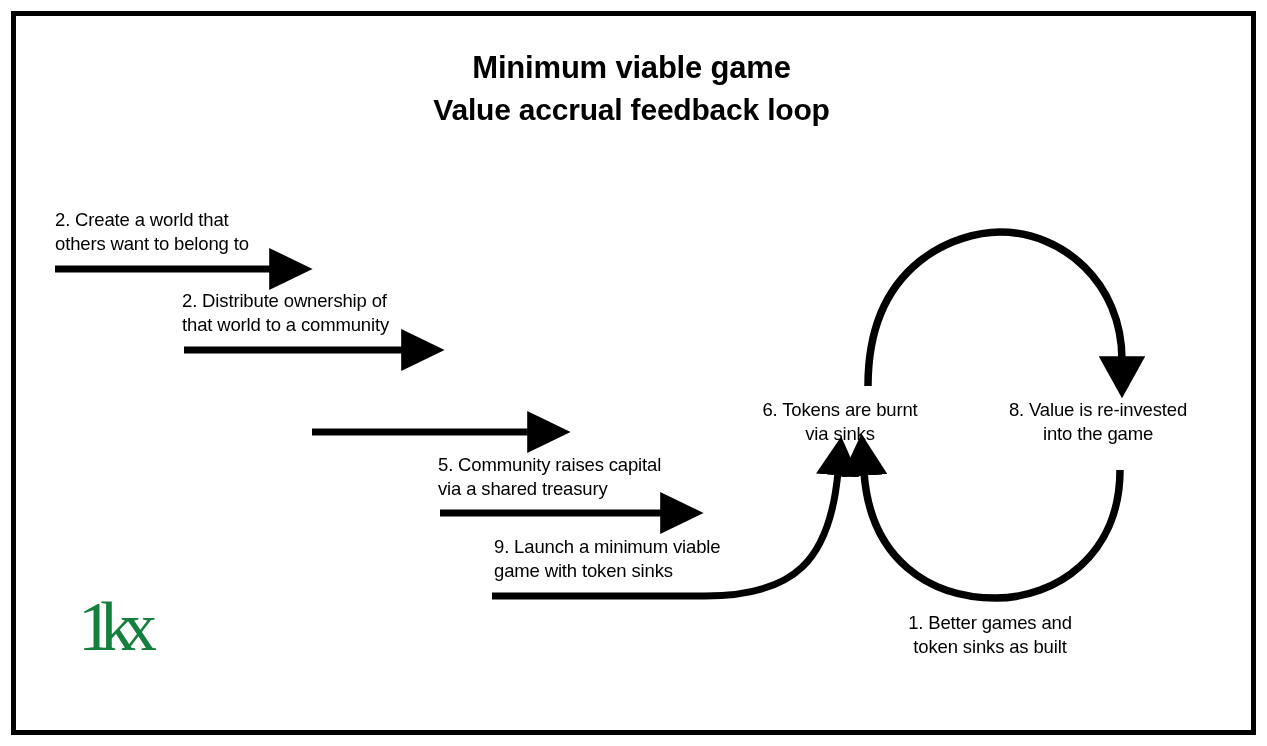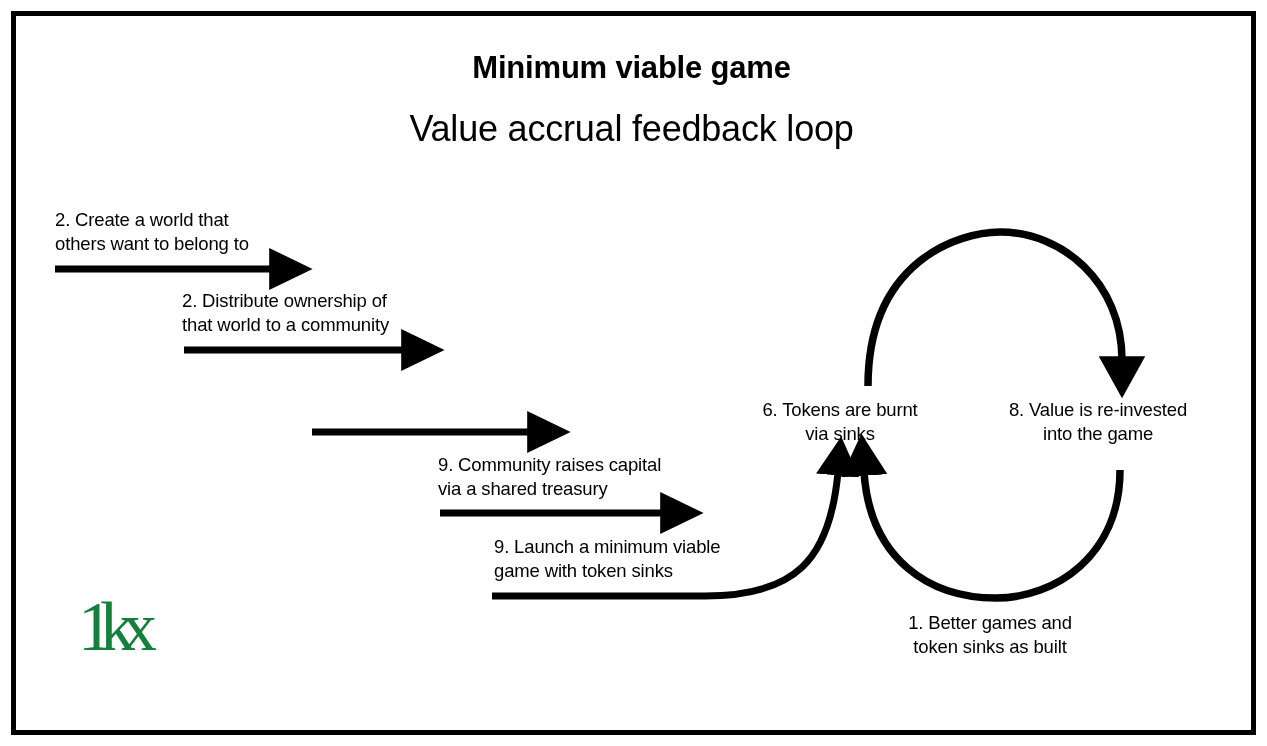--- a/index.html
+++ b/index.html
@@ -47,25 +47,25 @@
     text-align: center;
     line-height: 1.0;
   }
   .title-main {
     font-size: 31px;
     font-weight: bold;
     letter-spacing: -0.2px;
     display: block;
   }
   .title-sub {
-    font-size: 36px;
-    font-weight: normal;
+    font-size: 30px;
+    font-weight: bold;
     letter-spacing: -0.2px;
     display: block;
-    margin-top: 28px;
+    margin-top: 12px;
   }
   .step {
     position: absolute;
     font-size: 18.5px;
     line-height: 1.30;
     white-space: pre-line;
     letter-spacing: -0.15px;
   }
   .step.center { text-align: center; }
   .step.left   { text-align: left; }
@@ -124,21 +124,21 @@
 
   <div class="title-block">
     <span class="title-main">Minimum viable game</span>
     <span class="title-sub">Value accrual feedback loop</span>
   </div>
 
   <div class="step left" id="step-1">2. Create a world that
 others want to belong to</div>
   <div class="step left" id="step-2">2. Distribute ownership of
 that world to a community</div>
-  <div class="step left" id="step-4">9. Community raises capital
+  <div class="step left" id="step-4">5. Community raises capital
 via a shared treasury</div>
   <div class="step left" id="step-5">9. Launch a minimum viable
 game with token sinks</div>
 
   <div class="step center" id="step-6">6. Tokens are burnt
 via sinks</div>
   <div class="step center" id="step-8">8. Value is re-invested
 into the game</div>
   <div class="step center" id="step-9">1. Better games and
 token sinks as built</div>

